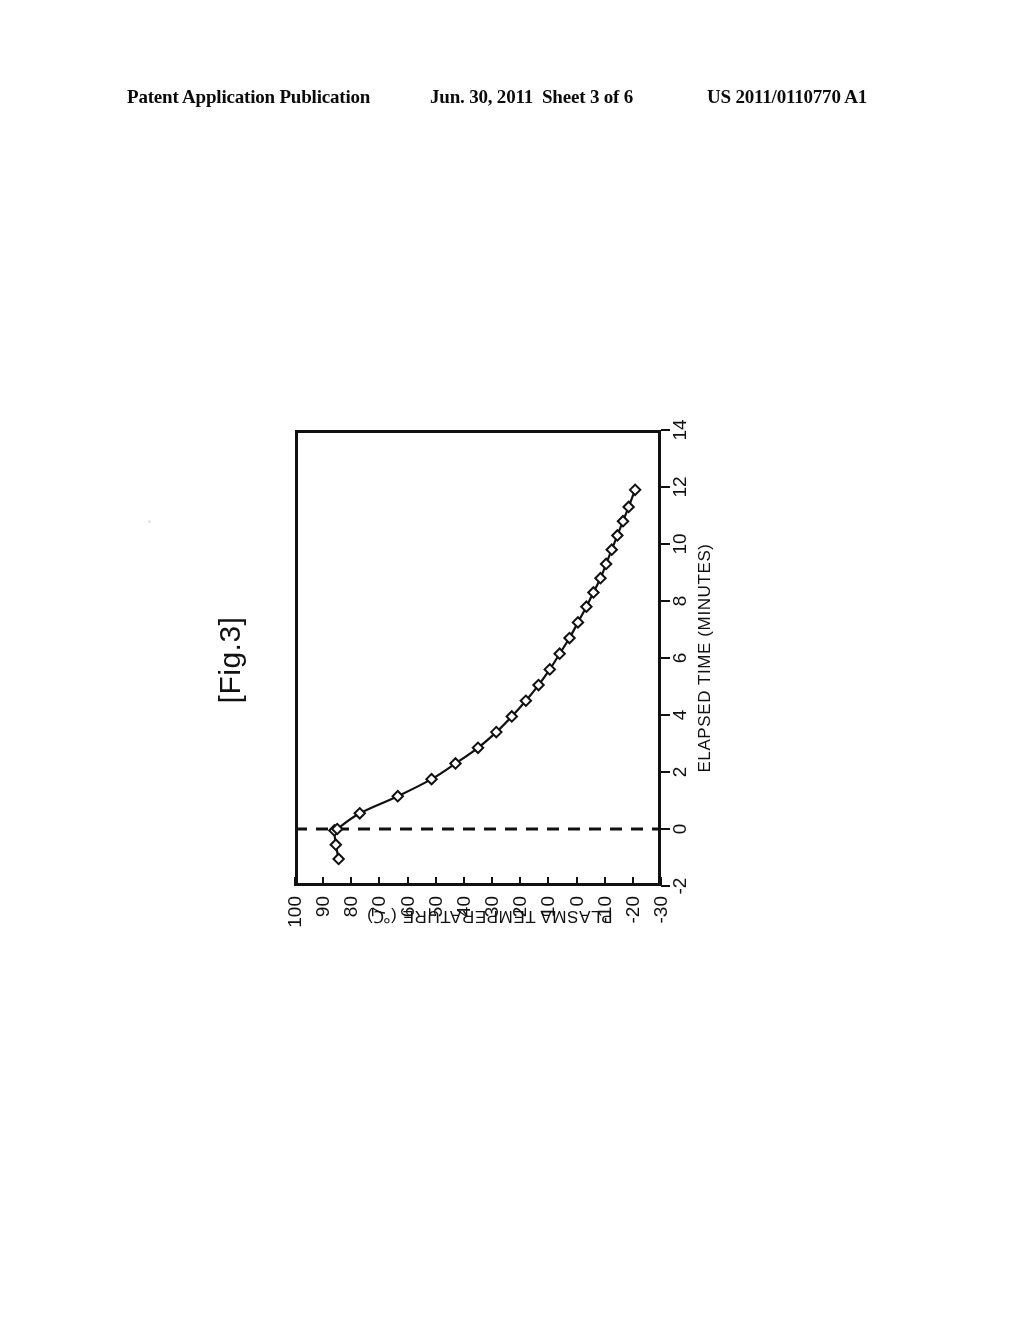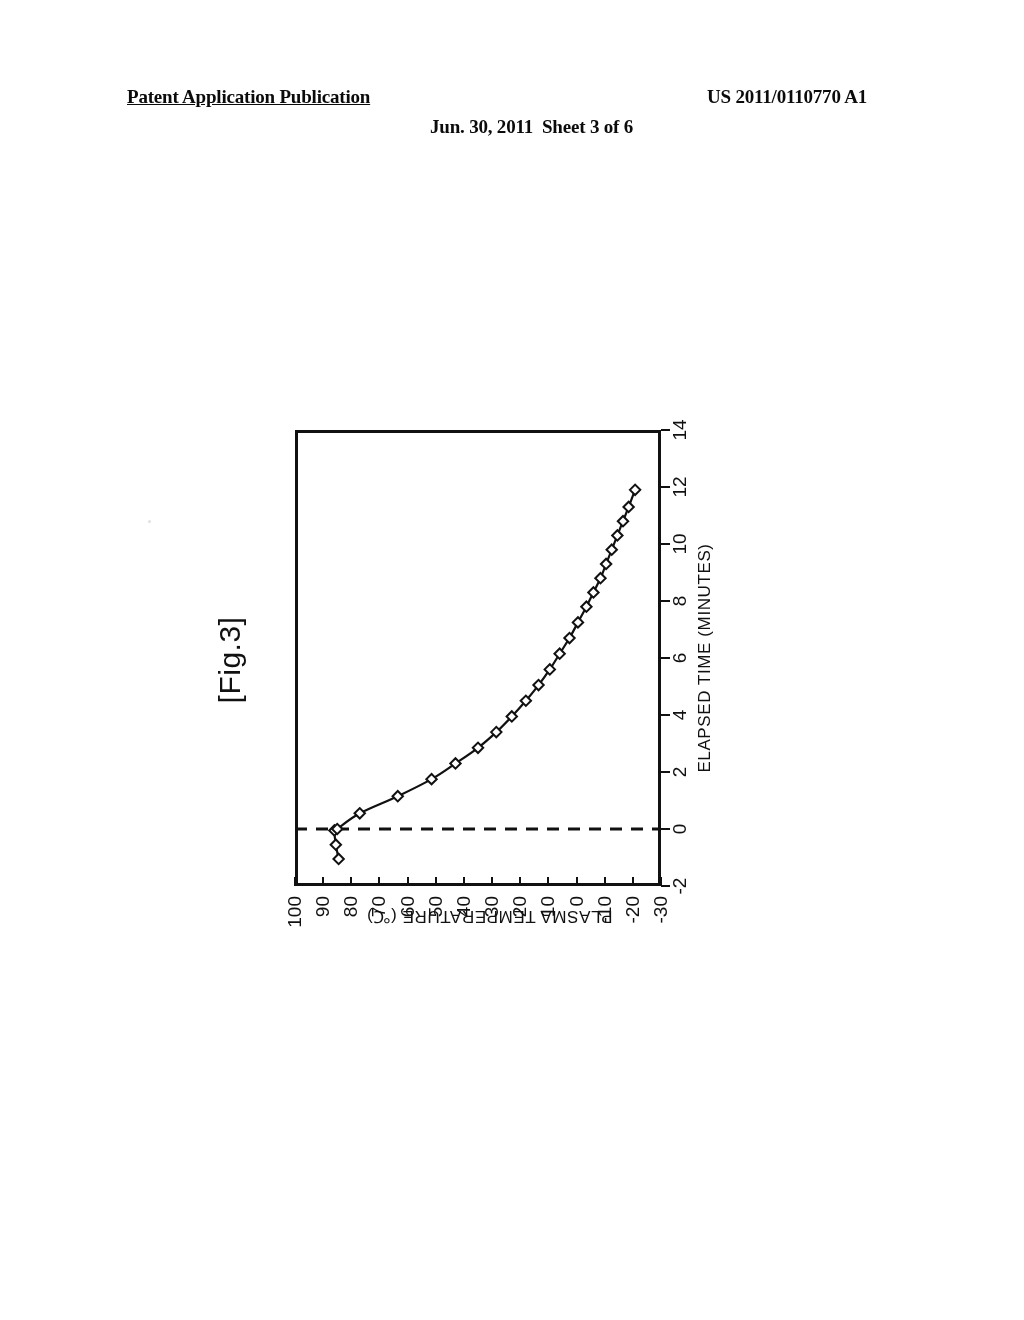--- a/index.html
+++ b/index.html
@@ -27,27 +27,25 @@
     font-family: "Liberation Serif", serif;
     font-weight: bold;
     font-size: 19px;
     color: #0b0b0b;
     letter-spacing: -0.2px;
   }
   .hdr-left {
     position: absolute;
     left: 127px;
     white-space: nowrap;
-    text-decoration: underline;
   }
   .hdr-mid {
     position: absolute;
     left: 430px;
     white-space: nowrap;
-    margin-top: 30px;
   }
   .hdr-mid .sheet {
     margin-left: 9px;
   }
   .hdr-right {
     position: absolute;
     left: 707px;
     white-space: nowrap;
   }
 

